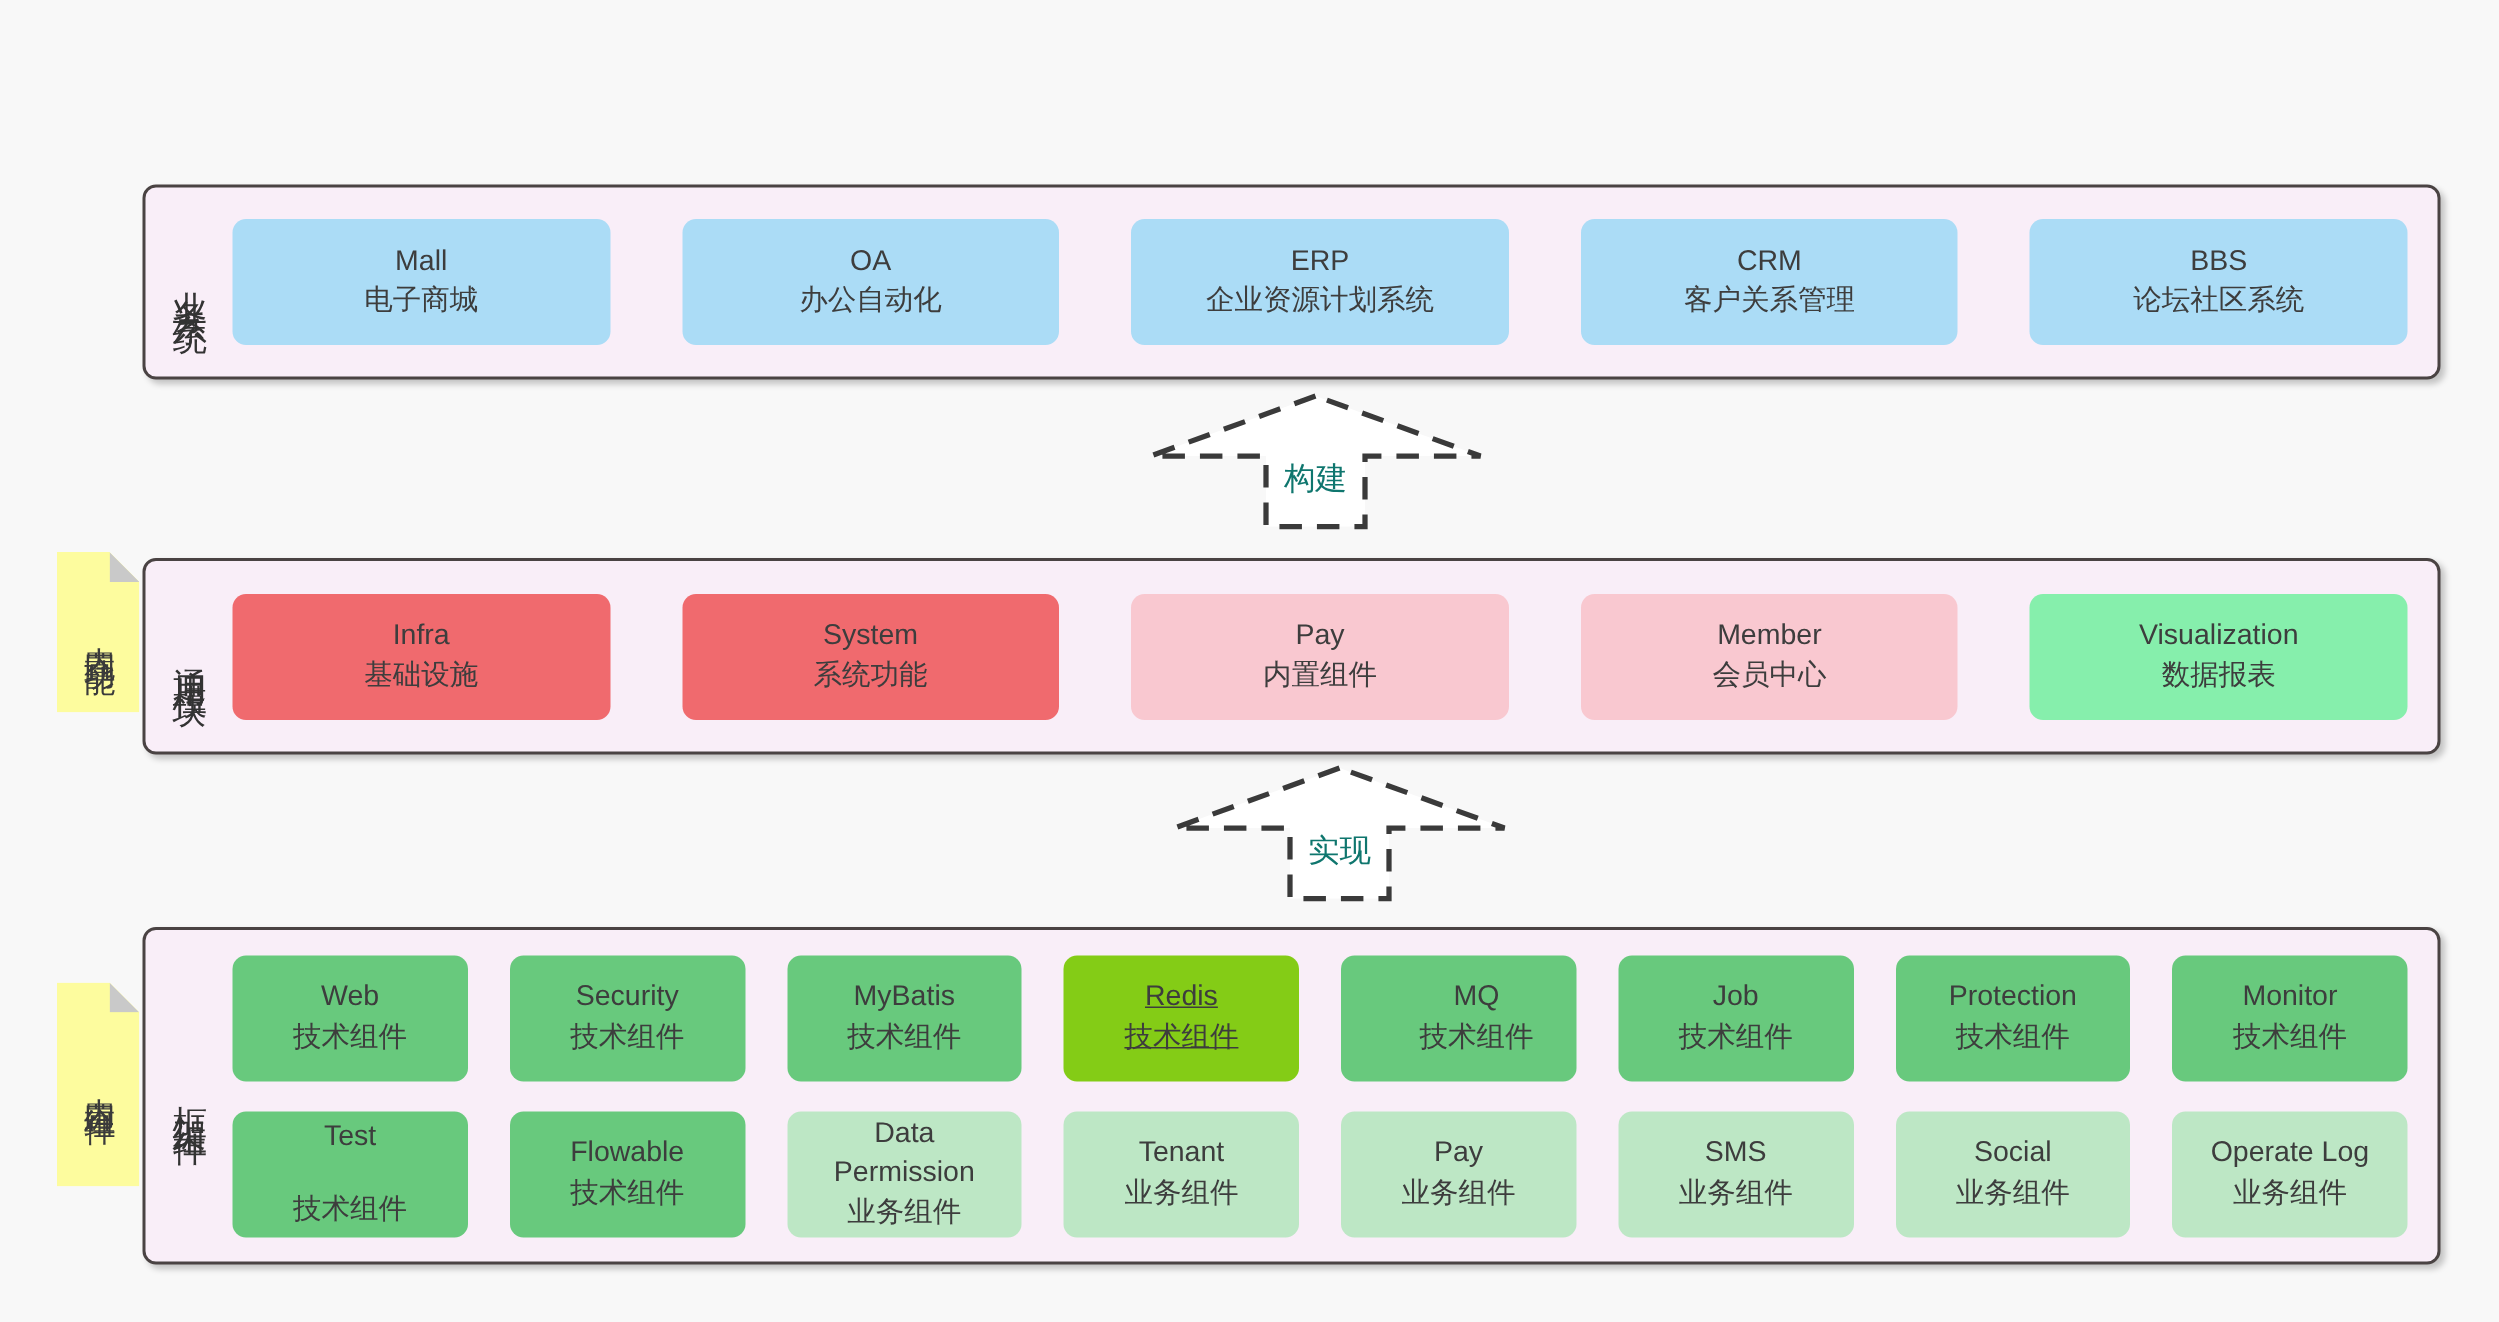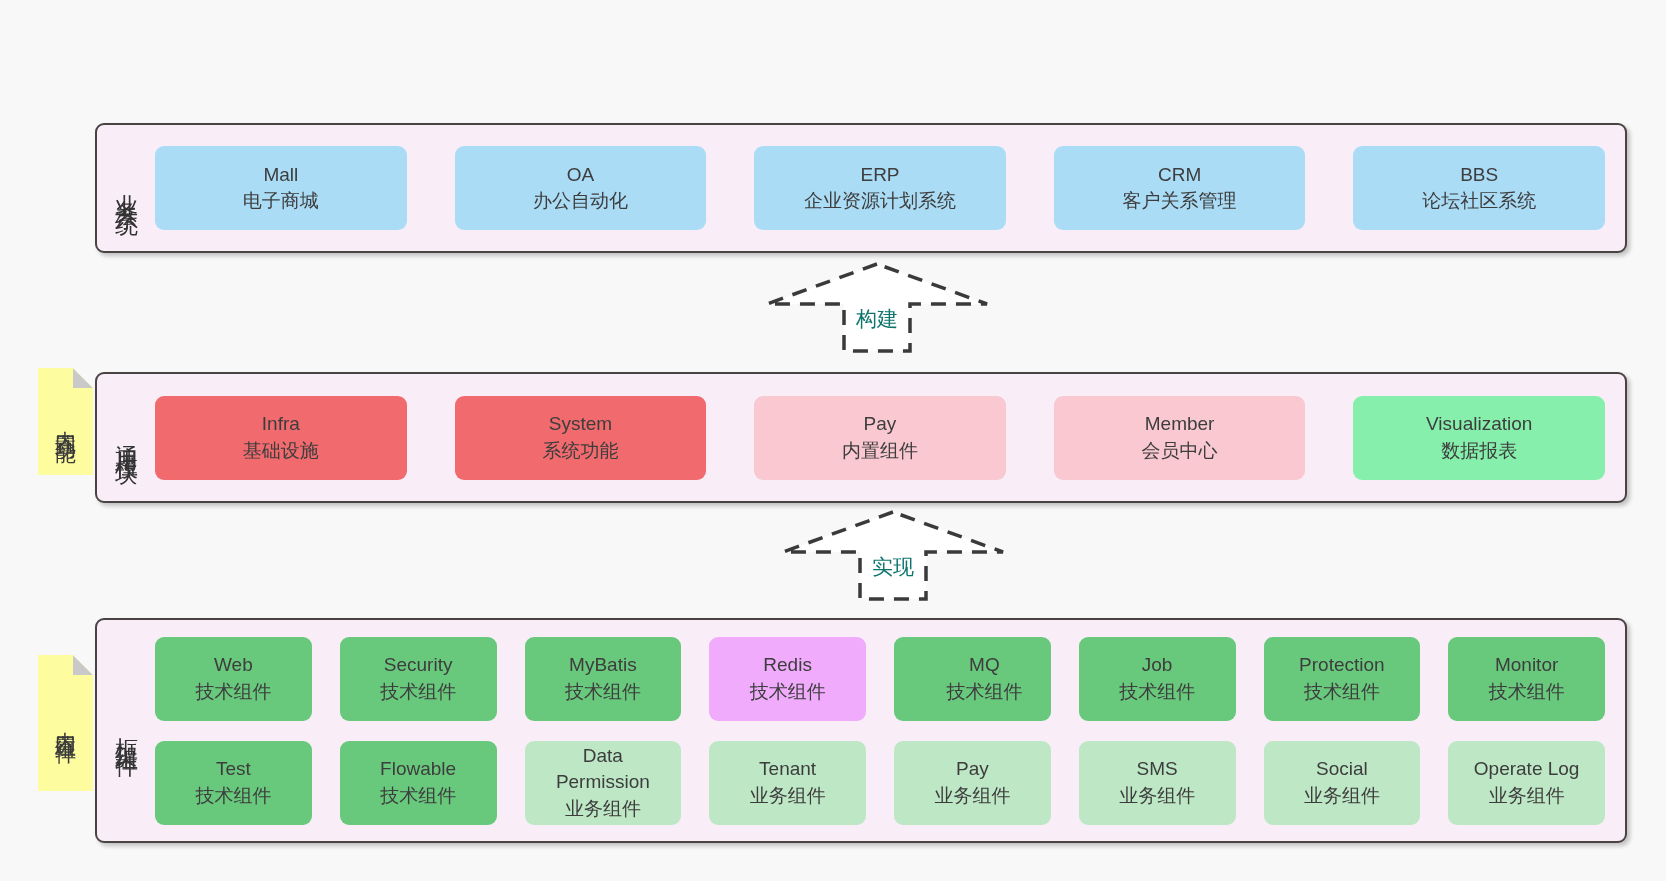--- a/index.html
+++ b/index.html
@@ -159,21 +159,21 @@
         <div>技术组件</div>
       </div>
       <div class="box" style="background: rgb(104, 201, 125);">
         <div>Security</div>
         <div>技术组件</div>
       </div>
       <div class="box" style="background: rgb(104, 201, 125);">
         <div>MyBatis</div>
         <div>技术组件</div>
       </div>
-      <div class="box" style="background: #f0abfc;">
+      <div class="box" style="background: #84cc16; text-decoration: underline;">
         <div>Redis</div>
         <div>技术组件</div>
       </div>
       <div class="box" style="background: rgb(104, 201, 125); padding-left: 36px;">
         <div>MQ</div>
         <div>技术组件</div>
       </div>
       <div class="box" style="background: rgb(104, 201, 125);">
         <div>Job</div>
         <div>技术组件</div>
@@ -181,21 +181,21 @@
       <div class="box" style="background: rgb(104, 201, 125);">
         <div>Protection</div>
         <div>技术组件</div>
       </div>
       <div class="box" style="background: rgb(104, 201, 125);">
         <div>Monitor</div>
         <div>技术组件</div>
       </div>
     </div>
     <div class="grid8">
-      <div class="box" style="background: rgb(104, 201, 125);">
+      <div class="box" style="background: rgb(104, 201, 125); justify-content: space-between;">
         <div>Test</div>
         <div>技术组件</div>
       </div>
       <div class="box" style="background: rgb(104, 201, 125);">
         <div>Flowable</div>
         <div>技术组件</div>
       </div>
       <div class="box" style="background: rgb(189, 231, 197);">
         <div>Data Permission</div>
         <div>业务组件</div>

